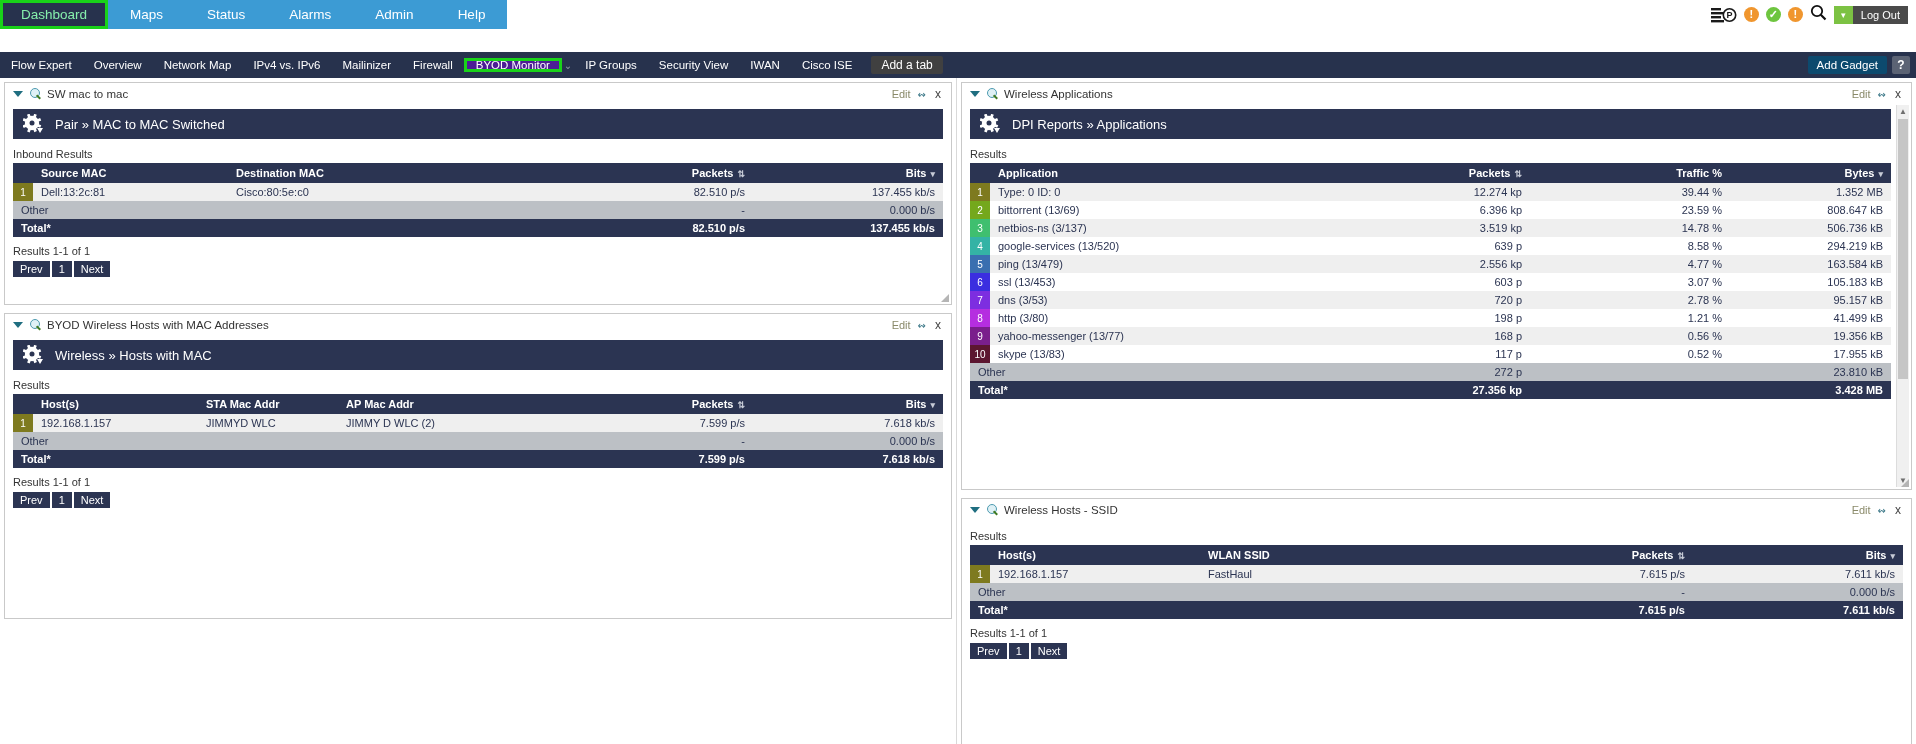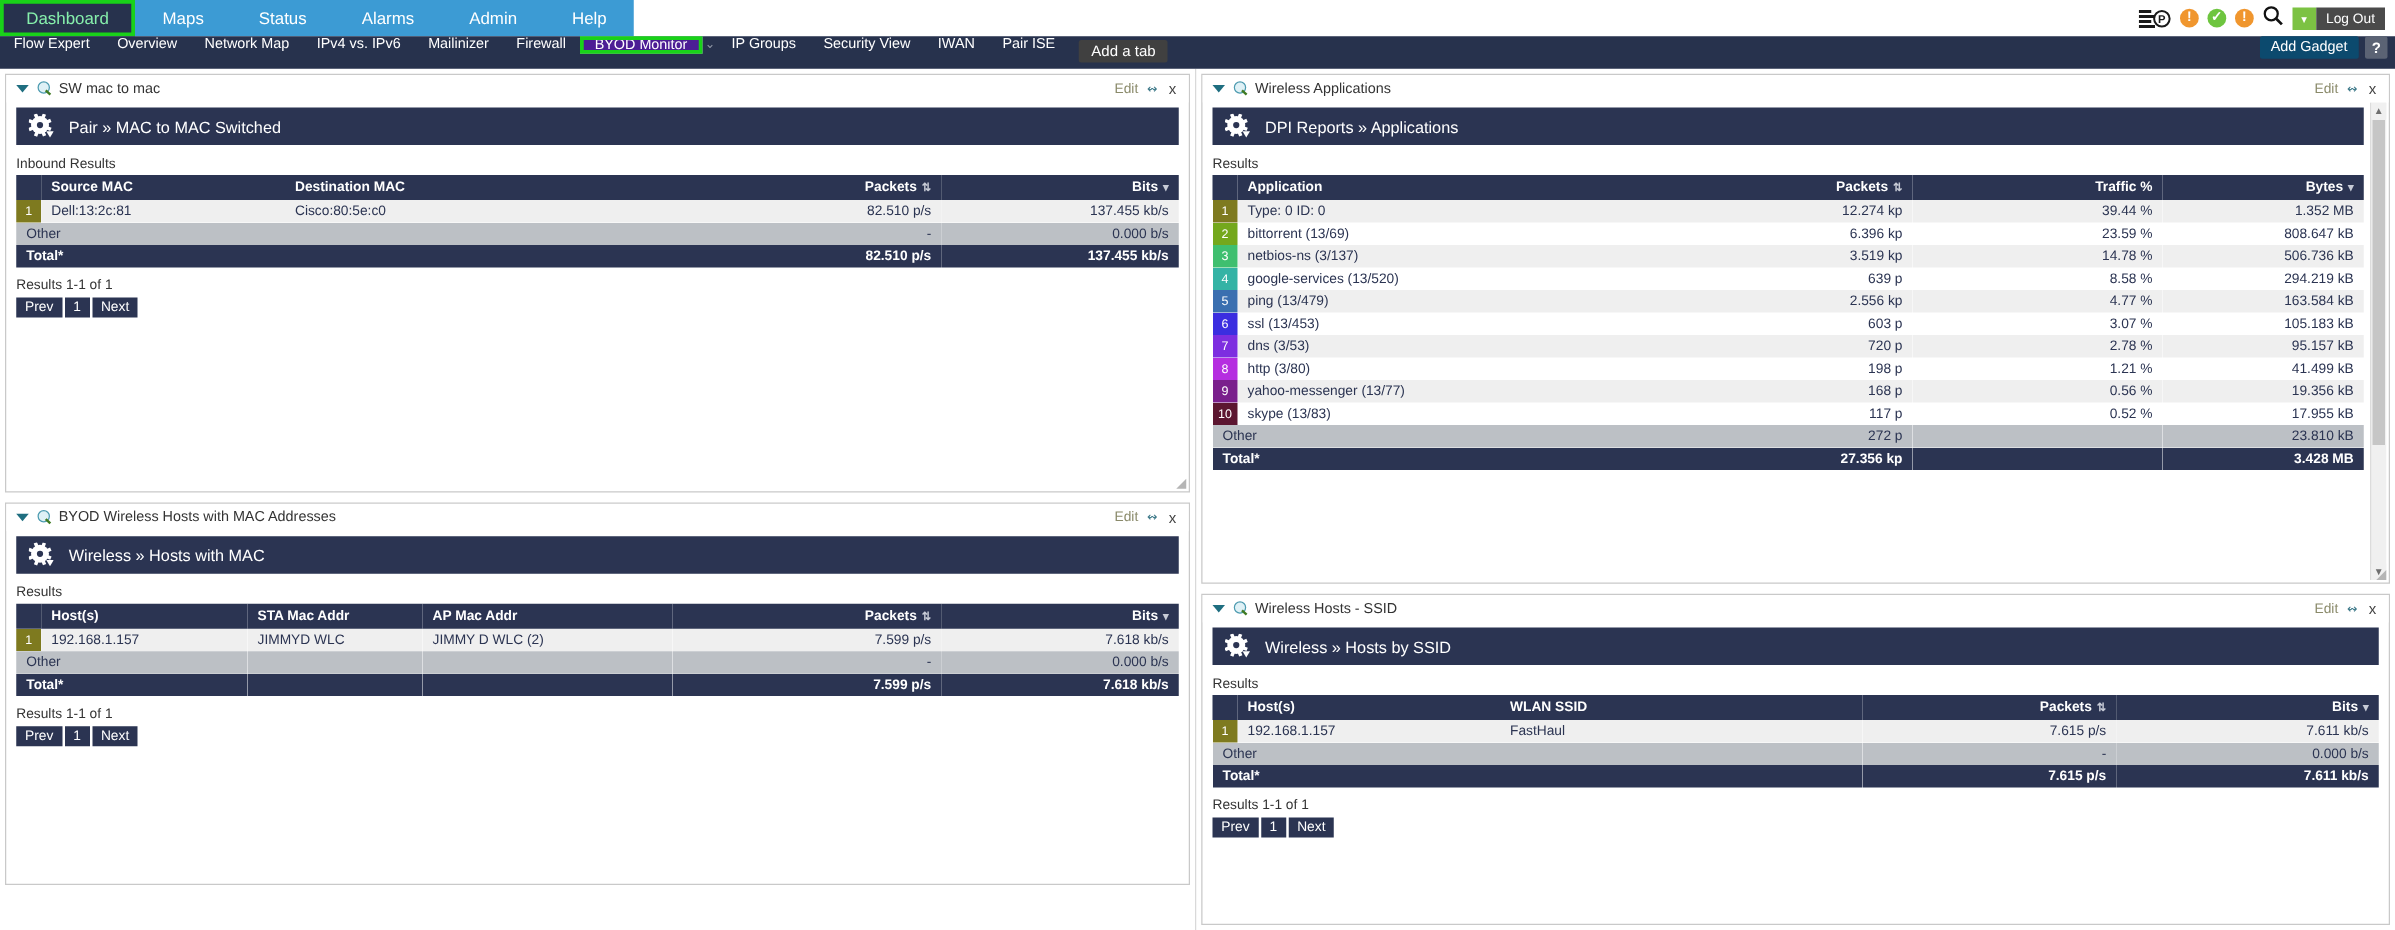--- a/index.html
+++ b/index.html
@@ -68,22 +68,23 @@
   .logout-btn {
     background: #4a4a4a; color:#fff; font-size:11px;
     padding: 0 8px; display:flex; align-items:center;
   }
 
   
   .tabbar {
     height: 26px;
     background: #27324d;
     display: flex;
-    align-items: flex-start;
+    align-items: center;
     position: relative;
+    margin-top: 23px;
   }
   .tabbar .tab {
     color: #ffffff;
     font-size: 11.5px;
     display:flex; align-items:center;
     padding: 0 11px;
     white-space:nowrap;
     cursor: pointer;
   }
   .tabbar .tab.active {
@@ -308,35 +309,35 @@
   <div class="tab">
       <span>IP Groups</span>
     </div>
   <div class="tab">
       <span>Security View</span>
     </div>
   <div class="tab">
       <span>IWAN</span>
     </div>
   <div class="tab">
-      <span>Pair ISE</span>
+      <span>Cisco ISE</span>
     </div>
   <div class="addtab">Add a tab</div>
 
   <div class="tabbar-right">
     <div class="addgadget">Add Gadget</div>
     <div class="helpbtn">?</div>
   </div>
 </div>
 
 <div class="content">
 
   <div class="col col-left">
 
-    <div class="gadget" style="height:335px;">
+    <div class="gadget" style="height:223px;">
       <div class="gadget-head">
         <span class="caret-dn"></span>
         <span class="mag"></span>
         <span class="ghtitle">SW mac to mac</span>
         <span class="gadget-head-right">
           <span class="edit-link">Edit</span>
           <span class="edit-arrows">↭</span>
           <span class="close-x">x</span>
         </span>
       </div>
@@ -635,36 +636,20 @@
         <span class="caret-dn"></span>
         <span class="mag"></span>
         <span class="ghtitle">Wireless Hosts - SSID</span>
         <span class="gadget-head-right">
           <span class="edit-link">Edit</span>
           <span class="edit-arrows">↭</span>
           <span class="close-x">x</span>
         </span>
       </div>
       <div class="gadget-body">
-        <div class="report-bar">
-          <span class="gear">
-            <svg width="20" height="20" viewBox="0 0 20 20">
-              <g fill="#ffffff">
-                <circle cx="9" cy="9" r="7.2"></circle>
-                <rect x="7.6" y="-0.4" width="2.8" height="19" transform="rotate(22 9 9)"></rect>
-                <rect x="7.6" y="-0.4" width="2.8" height="19" transform="rotate(67 9 9)"></rect>
-                <rect x="7.6" y="-0.4" width="2.8" height="19" transform="rotate(112 9 9)"></rect>
-                <rect x="7.6" y="-0.4" width="2.8" height="19" transform="rotate(157 9 9)"></rect>
-              </g>
-              <circle cx="9" cy="9" r="2.5" fill="#2b3452"></circle>
-              <polygon points="14,14 20,14 17,19" fill="#ffffff"></polygon>
-            </svg>
-          </span>
-          <span class="report-title">Wireless » Hosts by SSID</span>
-        </div>
         <div class="results-label">Results</div>
         <table class="rt">
           <colgroup>
               <col style="width:20px">
               <col style="width:210px">
               <col style="width:290px">
               <col>
               <col style="width:210px">
             </colgroup>
           <tbody>

